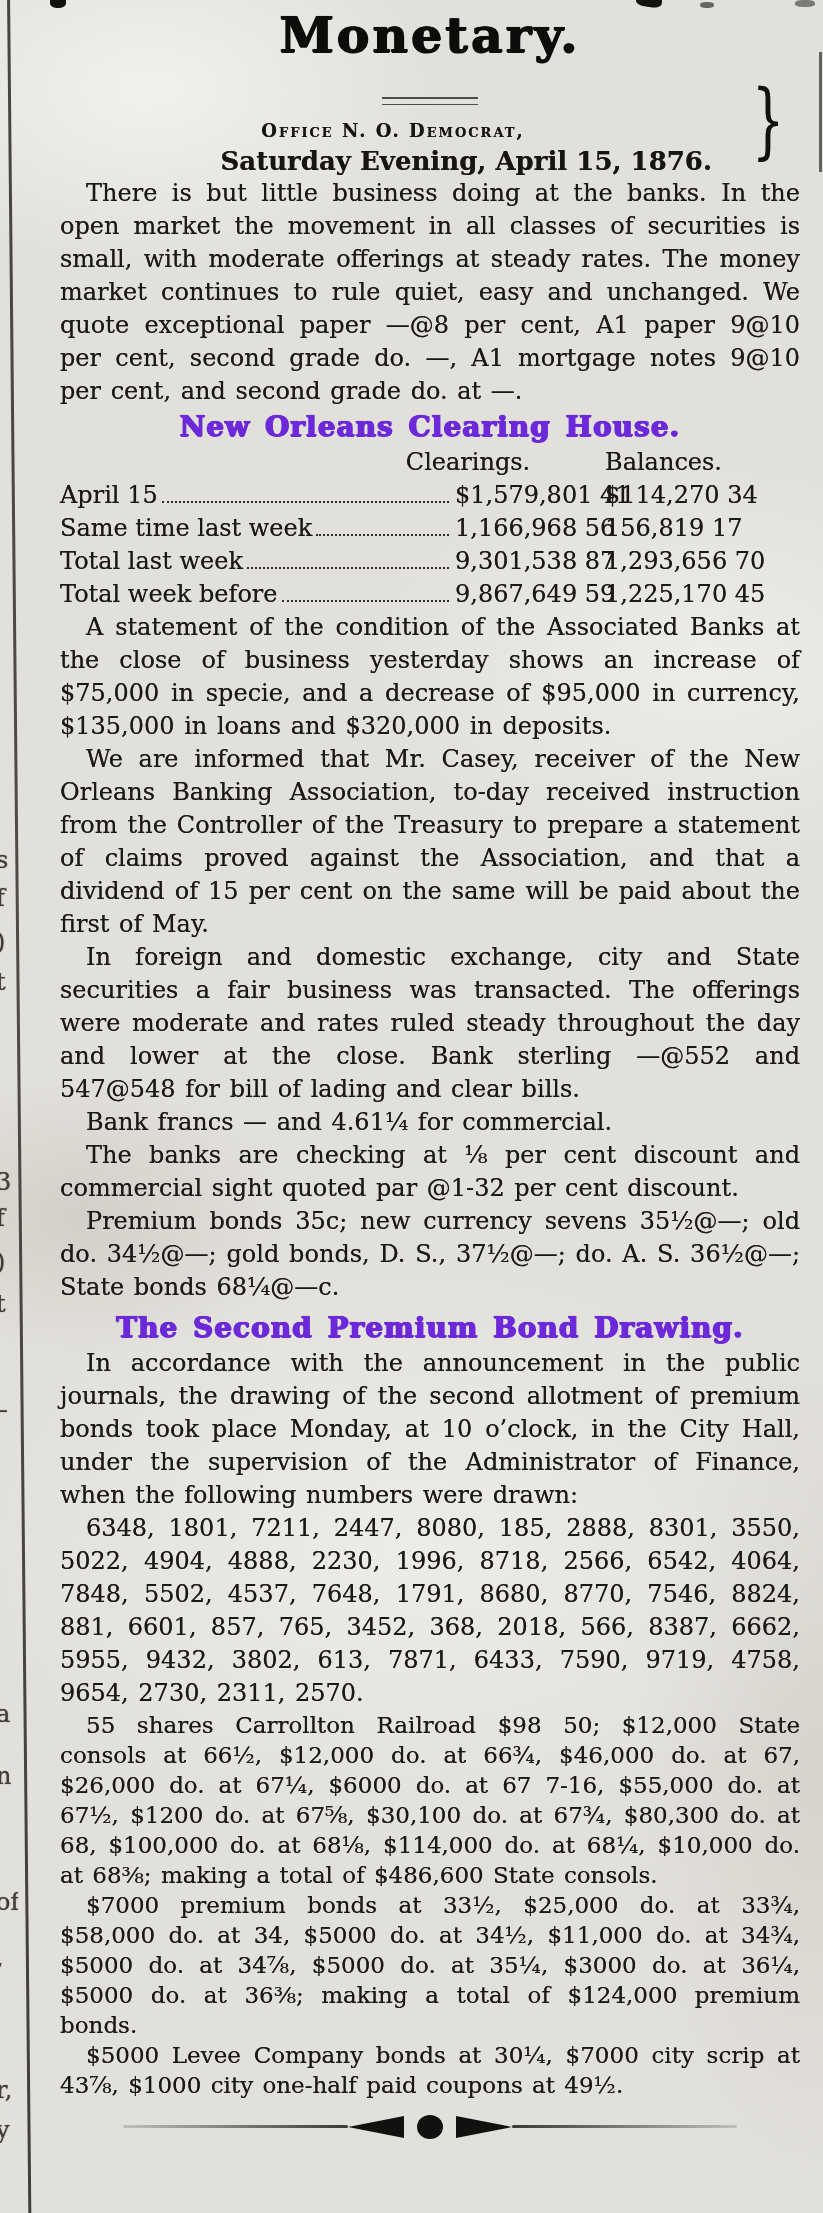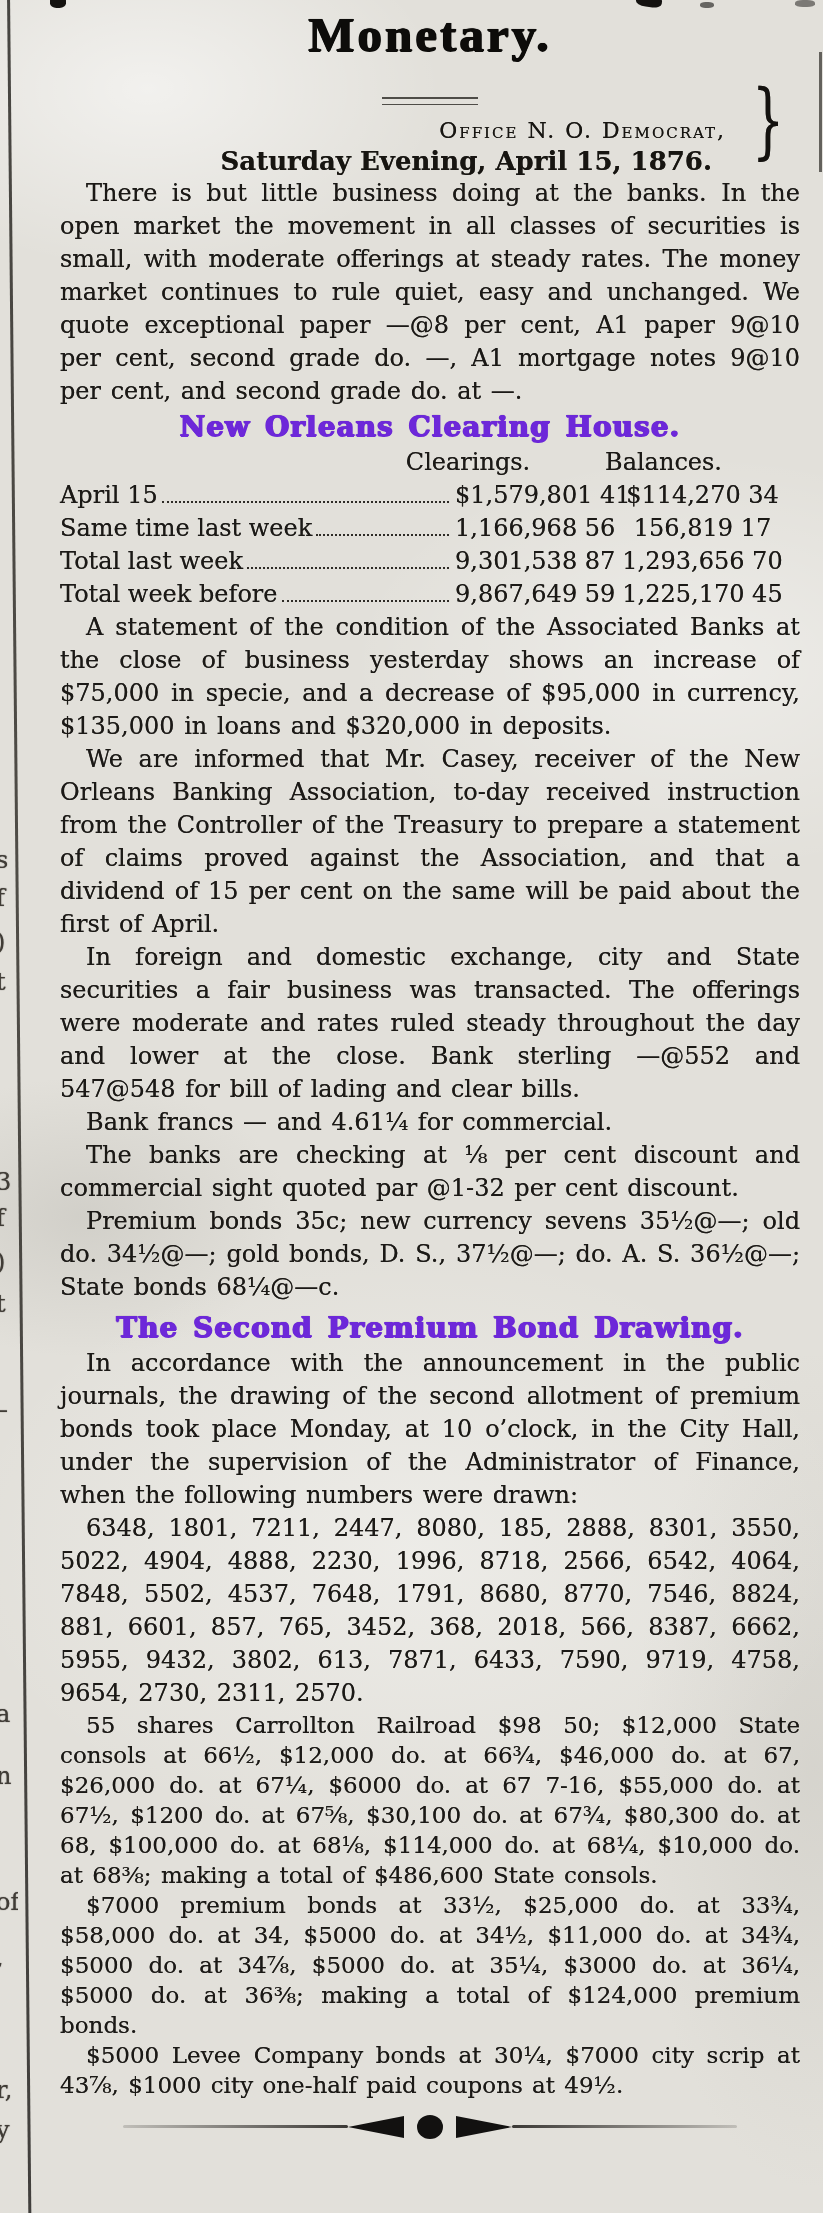--- a/index.html
+++ b/index.html
@@ -31,28 +31,28 @@
     position:absolute;left:-4px;width:22px;font-size:24px;color:#403c36;
     text-shadow:0 0 1px rgba(40,38,34,.8);overflow:hidden;white-space:nowrap;
   }
   .content{
     position:absolute;left:42px;top:0;width:768px;padding:4px 10px 0 18px;box-sizing:border-box;
   }
   .ink{text-shadow:0 0 0.6px rgba(20,18,15,.75);}
   .fat{text-shadow:0.8px 0 currentColor,-0.8px 0 currentColor,0 0.6px currentColor,0 0 1px rgba(0,0,0,.5);}
   .masthead{
     text-align:center;font-size:49px;font-weight:bold;letter-spacing:3px;
-    color:#0d0c0a;margin-top:2px;line-height:58px;font-family:Liberation Serif, serif;
+    color:#0d0c0a;margin-top:2px;line-height:58px;
   }
   .masthead-divider{
     width:96px;height:5px;margin:6px auto 10px auto;
     border-top:2px solid #2a2823;border-bottom:1px solid #2a2823;opacity:.8;
   }
   .dateline{position:relative;text-align:right;padding-right:74px;line-height:31px;color:#171511;}
-  .dateline-office{font-variant:small-caps;font-size:22px;letter-spacing:2px;font-weight:normal;}
+  .dateline-office{font-variant:small-caps;font-size:18px;letter-spacing:2px;font-weight:bold;text-align:center;}
   .dateline-date{font-size:26px;font-weight:bold;margin-right:14px;}
   .dateline-brace{
     position:absolute;right:6px;top:-10px;font-size:82px;font-weight:normal;
     transform:scaleX(.62);color:#14120f;
   }
   p.body-par{
     margin:0;font-size:24px;line-height:33px;text-align:justify;text-indent:26px;
     word-spacing:2px;
   }
   p.tight{font-size:23px;line-height:30px;}
@@ -62,21 +62,21 @@
   }
   .ch-table{font-size:24px;line-height:33px;}
   .ch-header{display:flex;gap:37px;}
   .ch-header .sp{flex:1;}
   .ch-header .c1{width:200px;text-align:center;}
   .ch-header .c2{width:195px;text-align:left;}
   .ch-row{display:flex;align-items:baseline;}
   .ch-row .label{white-space:nowrap;}
   .ch-row .leader{flex:1;border-bottom:2px dotted #2e2b26;margin:0 6px 7px 4px;min-width:10px;}
   .ch-row .clearings{width:150px;text-align:right;white-space:nowrap;}
-  .ch-row .balances{width:195px;text-align:center;white-space:nowrap;}
+  .ch-row .balances{width:195px;text-align:left;white-space:nowrap;}
   .ornament{
     margin-top:14px;display:flex;align-items:center;justify-content:center;height:26px;
   }
   .orn-line{height:3px;background:#1d1b18;opacity:.85;width:225px;border-radius:2px;}
   .orn-line.left{background:linear-gradient(to right,rgba(29,27,24,.2),#1d1b18);}
   .orn-line.right{background:linear-gradient(to left,rgba(29,27,24,.2),#1d1b18);}
   .orn-tri-left{
     width:0;height:0;border-top:11px solid transparent;border-bottom:11px solid transparent;
     border-right:56px solid #121110;margin-right:8px;
   }
@@ -156,21 +156,21 @@
     </div>
     <div class="ch-row">
       <span class="label">Total week before</span>
       <span class="leader"></span>
       <span class="clearings">9,867,649 59</span>
       <span class="balances">1,225,170 45</span>
     </div>
   </div>
 
   <p class="body-par ink">A statement of the condition of the Associated Banks at the close of business yesterday shows an increase of $75,000 in specie, and a decrease of $95,000 in currency, $135,000 in loans and $320,000 in deposits.</p>
-  <p class="body-par ink">We are informed that Mr. Casey, receiver of the New Orleans Banking Association, to-day received instruction from the Controller of the Treasury to prepare a statement of claims proved against the Association, and that a dividend of 15 per cent on the same will be paid about the first of April.</p>
+  <p class="body-par ink">We are informed that Mr. Casey, receiver of the New Orleans Banking Association, to-day received instruction from the Controller of the Treasury to prepare a statement of claims proved against the Association, and that a dividend of 15 per cent on the same will be paid about the first of May.</p>
   <p class="body-par ink">In foreign and domestic exchange, city and State securities a fair business was transacted. The offerings were moderate and rates ruled steady throughout the day and lower at the close. Bank sterling —@552 and 547@548 for bill of lading and clear bills.</p>
   <p class="body-par ink">Bank francs — and 4.61¼ for commercial.</p>
   <p class="body-par ink">The banks are checking at ⅛ per cent discount and commercial sight quoted par @1-32 per cent discount.</p>
   <p class="body-par ink">Premium bonds 35c; new currency sevens 35½@—; old do. 34½@—; gold bonds, D. S., 37½@—; do. A. S. 36½@—; State bonds 68¼@—c.</p>
 
   <h2 class="section-heading fat" style="margin-top:6px;">The Second Premium Bond Drawing.</h2>
 
   <p class="body-par ink">In accordance with the announcement in the public journals, the drawing of the second allotment of premium bonds took place Monday, at 10 o’clock, in the City Hall, under the supervision of the Administrator of Finance, when the following numbers were drawn:</p>
   <p class="body-par ink">6348, 1801, 7211, 2447, 8080, 185, 2888, 8301, 3550, 5022, 4904, 4888, 2230, 1996, 8718, 2566, 6542, 4064, 7848, 5502, 4537, 7648, 1791, 8680, 8770, 7546, 8824, 881, 6601, 857, 765, 3452, 368, 2018, 566, 8387, 6662, 5955, 9432, 3802, 613, 7871, 6433, 7590, 9719, 4758, 9654, 2730, 2311, 2570.</p>
   <p class="body-par tight ink">55 shares Carrollton Railroad $98 50; $12,000 State consols at 66½, $12,000 do. at 66¾, $46,000 do. at 67, $26,000 do. at 67¼, $6000 do. at 67 7-16, $55,000 do. at 67½, $1200 do. at 67⅝, $30,100 do. at 67¾, $80,300 do. at 68, $100,000 do. at 68⅛, $114,000 do. at 68¼, $10,000 do. at 68⅜; making a total of $486,600 State consols.</p>

